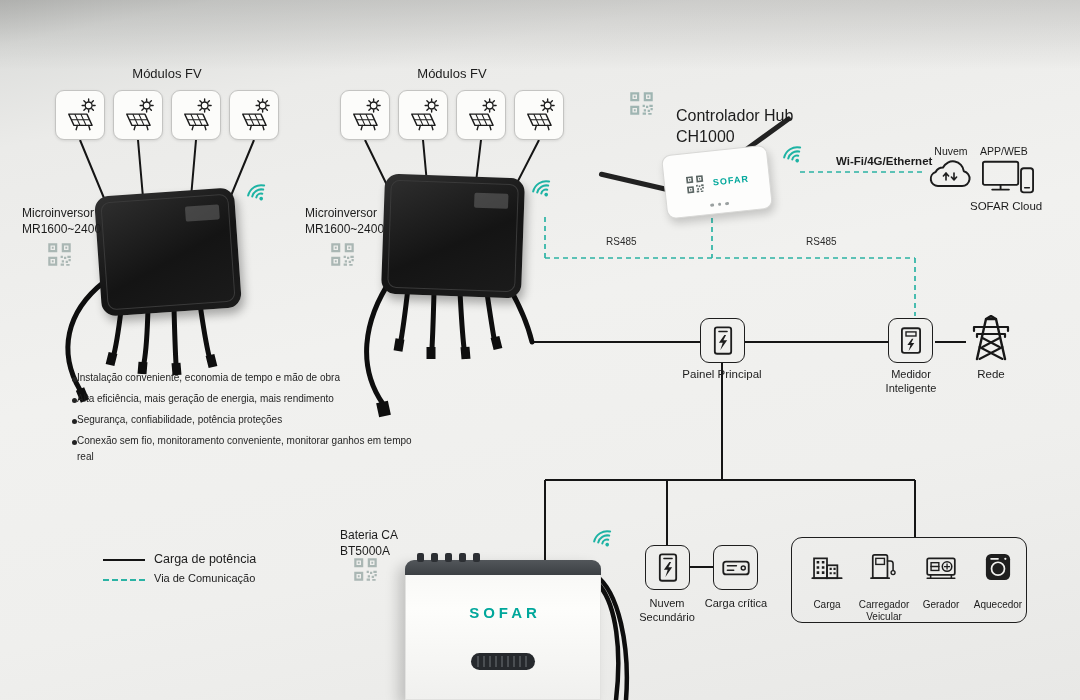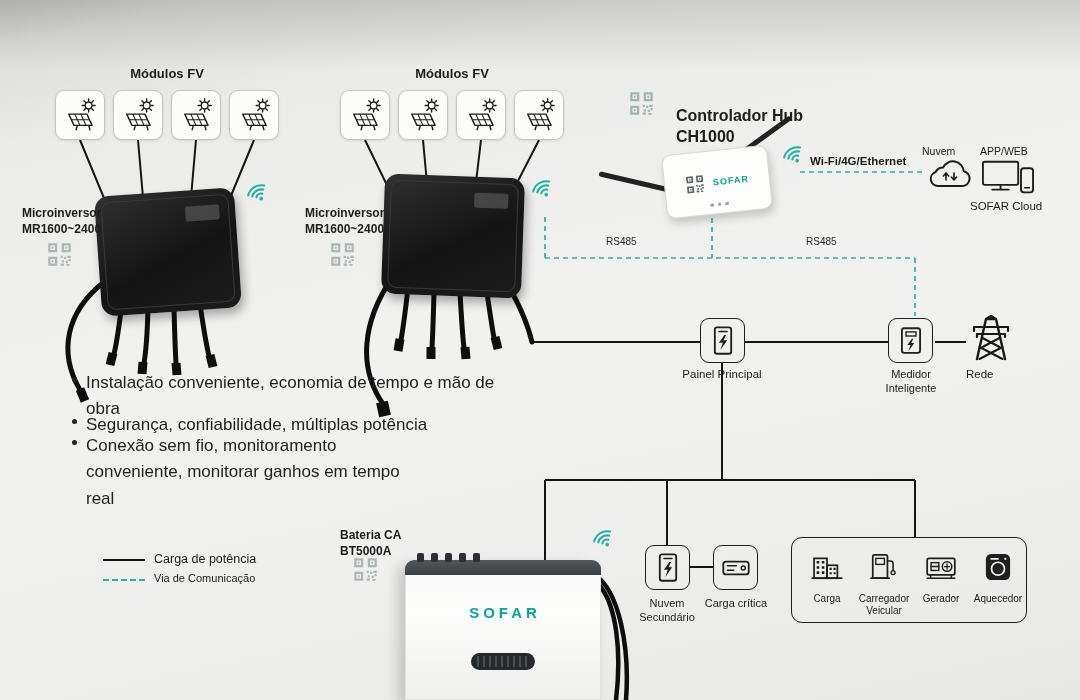--- a/index.html
+++ b/index.html
@@ -5,21 +5,21 @@
   *{margin:0;padding:0;box-sizing:border-box}
   html,body{background:#b9b9b7}
   body{font-family:"Liberation Sans","DejaVu Sans",sans-serif;color:#1b1b1b}
   #canvas{position:relative;width:1080px;height:700px;overflow:hidden;
     background:linear-gradient(168deg,#c6c7c5 0%,#dddedc 5%,#ebebe9 16%,#f1f1ef 45%,#efefed 70%,#e8e8e6 100%)}
   .shade{position:absolute;left:0;top:0;width:100%;height:70px;pointer-events:none;
     background:linear-gradient(180deg,rgba(95,95,92,.22),rgba(95,95,92,0))}
   .abs{position:absolute}
   .txt{position:absolute;color:#1c1c1c;white-space:nowrap}
   .wrap{white-space:normal}
-  .bold{font-weight:bold}
+  .bold{font-weight:normal}
   .pv-box{position:absolute;width:50px;height:50px;background:#fcfcfa;border:1px solid #c4c4c2;border-radius:9px;
     display:flex;align-items:center;justify-content:center;box-shadow:0 1px 3px rgba(0,0,0,.10)}
   .node-box{position:absolute;width:45px;height:45px;border:1.6px solid #1e1e1e;border-radius:9px;
     display:flex;align-items:center;justify-content:center}
   .mic{position:absolute;background:linear-gradient(155deg,#303030,#141414 55%,#1c1c1c);border-radius:14px;
     box-shadow:3px 6px 10px rgba(0,0,0,.30)}
   .mic::before{content:"";position:absolute;inset:6px;border:1px solid #3a3a3a;border-radius:9px}
   .sticker{position:absolute;right:16px;top:16px;width:34px;height:15px;background:#777;opacity:.45;border-radius:2px}
   .hub-body{position:absolute;left:664px;top:150px;width:106px;height:64px;background:#fdfdfc;border:1px solid #d8d8d6;
     border-radius:9px;box-shadow:2px 5px 9px rgba(0,0,0,.18);transform:rotate(-6deg);
@@ -32,27 +32,27 @@
     box-shadow:-7px 5px 13px rgba(0,0,0,.18), inset 0 0 0 1px #e2e2e0}
   .bat-top{position:absolute;left:0;top:0;width:100%;height:15px;background:linear-gradient(180deg,#52565a,#3c4044);
     border-radius:9px 9px 0 0}
   .bat-stud{position:absolute;top:-7px;width:7px;height:9px;background:#2c2f33;border-radius:2px}
   .bat-brand{position:absolute;left:0;top:44px;width:100%;text-align:center;font-weight:bold;font-size:15px;
     letter-spacing:4px;padding-left:4px;color:#00a79b}
   .bat-vent{position:absolute;left:50%;top:93px;transform:translateX(-50%);width:64px;height:17px;background:#26292d;
     border-radius:9px;overflow:hidden}
   .bat-vent::after{content:"";position:absolute;inset:3px 6px;
     background:repeating-linear-gradient(90deg,#4a4e52 0 2px,transparent 2px 6px)}
-  .feature{position:absolute;font-size:17px;line-height:1.55;color:#1f1f1f;display:flex;gap:9px}
+  .feature{position:absolute;font-size:10px;line-height:1.55;color:#1f1f1f;display:flex;}
   .feature .dot{width:5px;height:5px;border-radius:50%;background:#222;margin-top:7px;flex:0 0 auto}
   .legend-line{position:absolute;width:42px;height:0}
   .loads-box{position:absolute;left:791px;top:537px;width:236px;height:86px;border:1.6px solid #1e1e1e;border-radius:11px}
   .load-item{position:absolute;top:9px;width:54px;display:flex;flex-direction:column;align-items:center}
   .load-ico{width:40px;height:40px;display:flex;align-items:center;justify-content:center}
-  .load-lbl{margin-top:6px;font-size:10px;line-height:1.2;text-align:center;color:#1c1c1c;white-space:normal}
+  .load-lbl{margin-top:12px;font-size:10px;line-height:1.2;text-align:center;color:#1c1c1c;white-space:normal}
 </style>
 </head>
 <body>
 
 <svg width="0" height="0" style="position:absolute" aria-hidden="true">
   <defs>
     <symbol id="pv" viewBox="0 0 44 44">
       <circle cx="32" cy="11" r="4" fill="none" stroke="currentColor" stroke-width="1.6"></circle>
       <path d="M32 3.5V6M32 16v2.5M24.5 11H27M37 11h2.5M26.5 5.5l1.8 1.8M35.7 7.3l1.8-1.8M26.5 16.5l1.8-1.8M35.7 14.7l1.8 1.8" fill="none" stroke="currentColor" stroke-width="1.6" stroke-linecap="round"></path>
       <path d="M9 21h21l6 13H15z" fill="none" stroke="currentColor" stroke-width="1.6" stroke-linejoin="round"></path>
@@ -248,22 +248,22 @@
       </div>
   </div>
   <svg class="abs" style="left:628px;top:90px;color:#9fb5b2" width="27" height="27" viewBox="0 0 24 24">
       <use href="#qr"></use>
     </svg>
   <div class="txt bold" style="left:676px;top:106px;font-size:16px;line-height:1.3">
     <div>Controlador Hub</div>
     <div>CH1000</div>
   </div>
 
-  <div class="txt" style="left:810px;top:155px;font-size:11.5px;font-weight:600">Wi-Fi/4G/Ethernet</div>
-  <div class="txt" style="left:922px;top:145px;width:58px;text-align:left;font-size:10.5px">Nuvem</div>
+  <div class="txt" style="left:836px;top:155px;font-size:11.5px;font-weight:600">Wi-Fi/4G/Ethernet</div>
+  <div class="txt" style="left:922px;top:145px;width:58px;text-align:center;font-size:10.5px">Nuvem</div>
   <svg class="abs" style="left:923px;top:157px;color:#1c1c1c" width="56" height="36" viewBox="0 0 56 36">
       <use href="#cloud"></use>
     </svg>
   <div class="txt" style="left:980px;top:145px;width:58px;text-align:left;font-size:10.5px">APP/WEB</div>
   <svg class="abs" style="left:981px;top:158px;color:#1c1c1c" width="54" height="39" viewBox="0 0 58 42">
       <use href="#devices"></use>
     </svg>
   <div class="txt" style="left:970px;top:200px;width:114px;font-size:11.5px">SOFAR Cloud</div>
 
   <div class="txt" style="left:606px;top:236px;font-size:10px;color:#2c2c2c">RS485</div>
@@ -279,29 +279,33 @@
   <div class="node-box" style="left:888px;top:318px">
     <svg width="40" height="40" viewBox="0 0 44 44" style="color:#1e1e1e">
         <use href="#meter"></use>
       </svg>
   </div>
   <div class="txt wrap" style="left:875px;top:368px;width:72px;text-align:center;font-size:11px;line-height:1.25">Medidor Inteligente</div>
 
   <svg class="abs" style="left:967px;top:315px;color:#171717" width="48" height="48" viewBox="0 0 48 48">
       <use href="#tower"></use>
     </svg>
-  <div class="txt" style="left:966px;top:368px;width:50px;font-size:11.5px">Rede</div>
+  <div class="txt" style="left:966px;top:368px;width:50px;text-align:center;font-size:11.5px">Rede</div>
 
   <div class="feature" style="left:72px;top:370px;width:430px">
     <span class="dot"></span>
     <span>Instalação conveniente, economia de tempo e mão de obra</span>
   </div>
+  <div class="feature" style="left:72px;top:391px;width:430px">
+    <span class="dot"></span>
+    <span>Alta eficiência, mais geração de energia, mais rendimento</span>
+  </div>
   <div class="feature" style="left:72px;top:412px;width:430px">
     <span class="dot"></span>
-    <span>Segurança, confiabilidade, múltiplas potência</span>
+    <span>Segurança, confiabilidade, potência proteções</span>
   </div>
   <div class="feature" style="left:72px;top:433px;width:348px">
     <span class="dot"></span>
     <span>Conexão sem fio, monitoramento conveniente, monitorar ganhos em tempo real</span>
   </div>
 
   <div class="legend-line" style="left:103px;top:559px;border-top:2.6px solid #141414"></div>
   <div class="txt" style="left:154px;top:552px;font-size:12.5px">Carga de potência</div>
   <div class="legend-line" style="left:103px;top:579px;border-top:2px dashed #2bb3a4"></div>
   <div class="txt" style="left:154px;top:572px;font-size:11px">Via de Comunicação</div>

